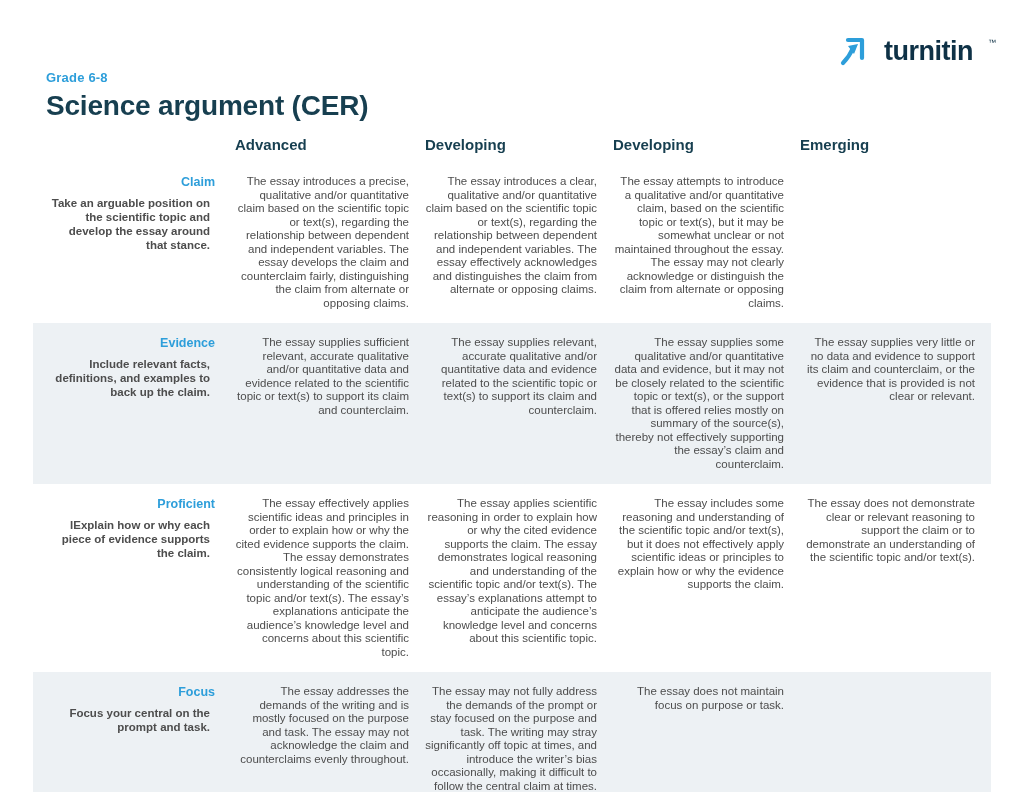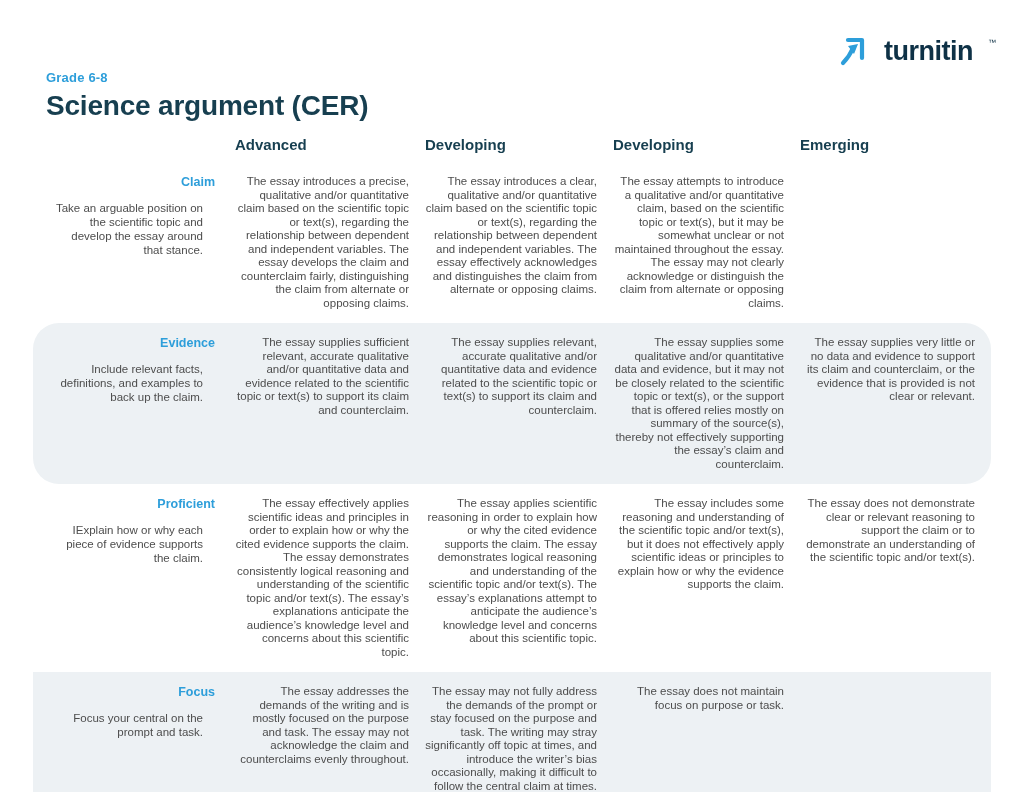--- a/index.html
+++ b/index.html
@@ -30,26 +30,26 @@
   .grid {
     display: grid;
     grid-template-columns: 192px 190px 188px 187px 1fr;
     padding-left: 10px;
   }
   .thead { padding-bottom: 9px; }
   .col-head { font-size: 15px; font-weight: 700; color: #173f50; padding-right: 14px; }
   .row { padding-top: 13px; padding-bottom: 13px; text-align: right; }
   .row.shade { background: #edf1f4; }
   .row-0 { min-height: 131px; }
-  .row-1 { min-height: 133px; border-radius: 26px; }
+  .row-1 { min-height: 133px; }
   .row-2 { min-height: 145px; }
   .row-3 { min-height: 125px; }
   .label-col { padding-right: 20px; }
   .row-label { font-size: 12.5px; font-weight: 700; color: #2d9eda; margin-bottom: 7px; }
-  .row-desc { font-size: 11.5px; color: #4d4d4d; line-height: 14px; margin: 12px; }
+  .row-desc { font-size: 11.5px; color: #4d4d4d; line-height: 14px; margin: 5px; font-weight: bold; }
   .cell.body { font-size: 11.5px; color: #4d4d4d; line-height: 13.5px; padding-right: 16px; }
 </style>
 </head>
 <body>
 
 <div class="page">
 
   <header class="top">
     <div class="logo">
       <span>

